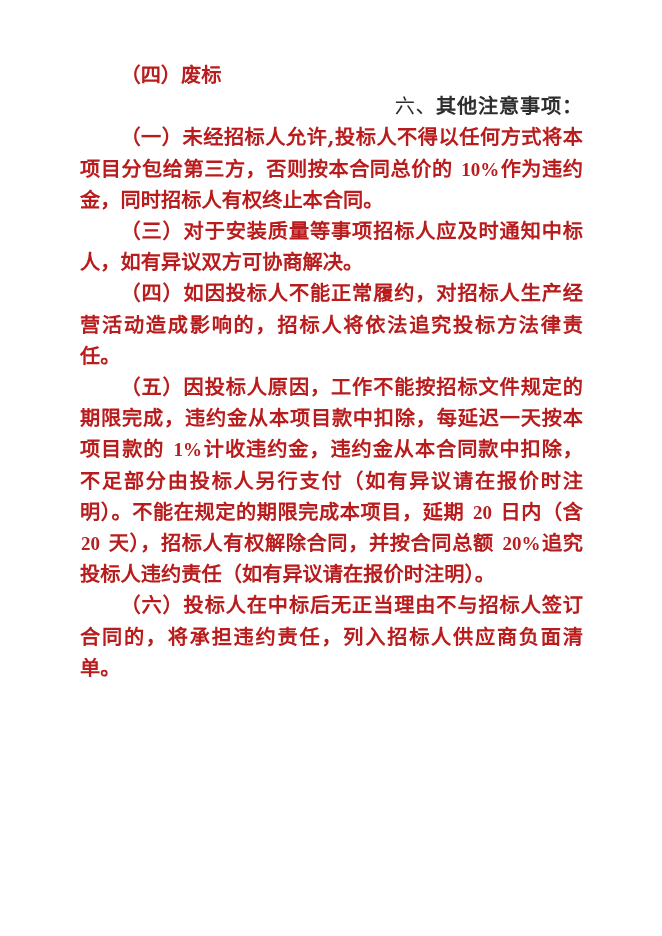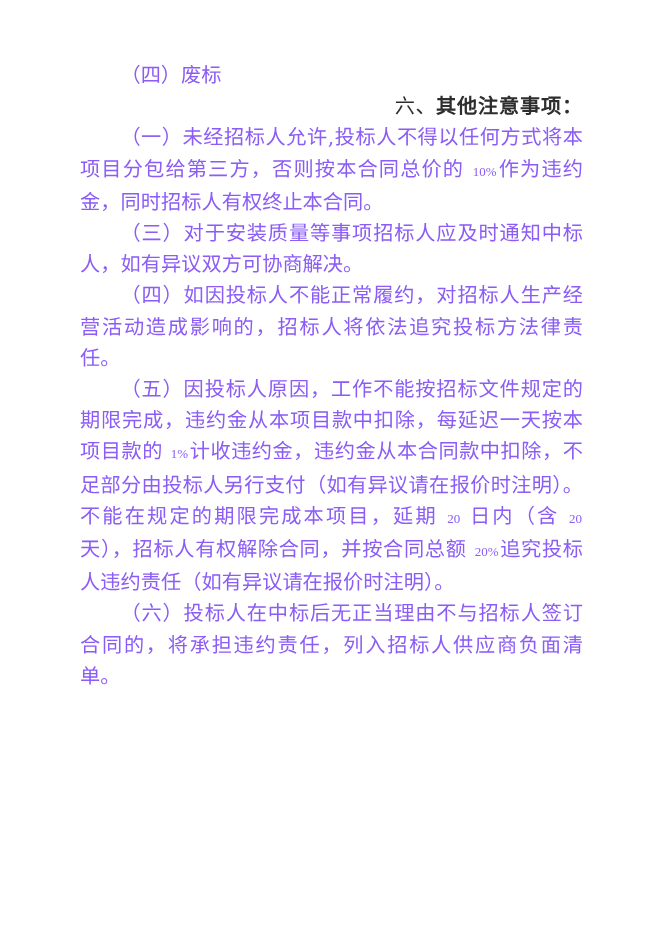--- a/index.html
+++ b/index.html
@@ -28,26 +28,26 @@
     left: 80px;
     top: 60px;
     width: 503px;
   }
 
   .para {
     margin: 0;
     padding: 0;
     font-size: 20.2px;
     line-height: 31.2px;
-    color: #8b5cf6;
+    color: #b91c1c;
     text-align: justify;
     text-justify: inter-ideograph;
     text-indent: 40.4px;
     letter-spacing: 0.05px;
-    font-weight: 400;
+    font-weight: 700;
     font-family: "DejaVu Serif", "Liberation Serif", serif;
     word-break: break-all;
     -webkit-font-smoothing: antialiased;
   }
 
   .para.last-line-left {
     text-align-last: left;
   }
 
   
@@ -66,21 +66,21 @@
     letter-spacing: 0.5px;
   }
   .heading .title {
     font-weight: 700;
     letter-spacing: 0.8px;
   }
 
   
   .num {
     font-family: "Liberation Serif", "DejaVu Serif", serif;
-    font-size: 13px;
+    font-size: 19px;
     letter-spacing: 0;
     padding: 0 1px;
   }
 </style>
 </head>
 <body>
 
 <div id="page">
   <div id="doc-body">
 

